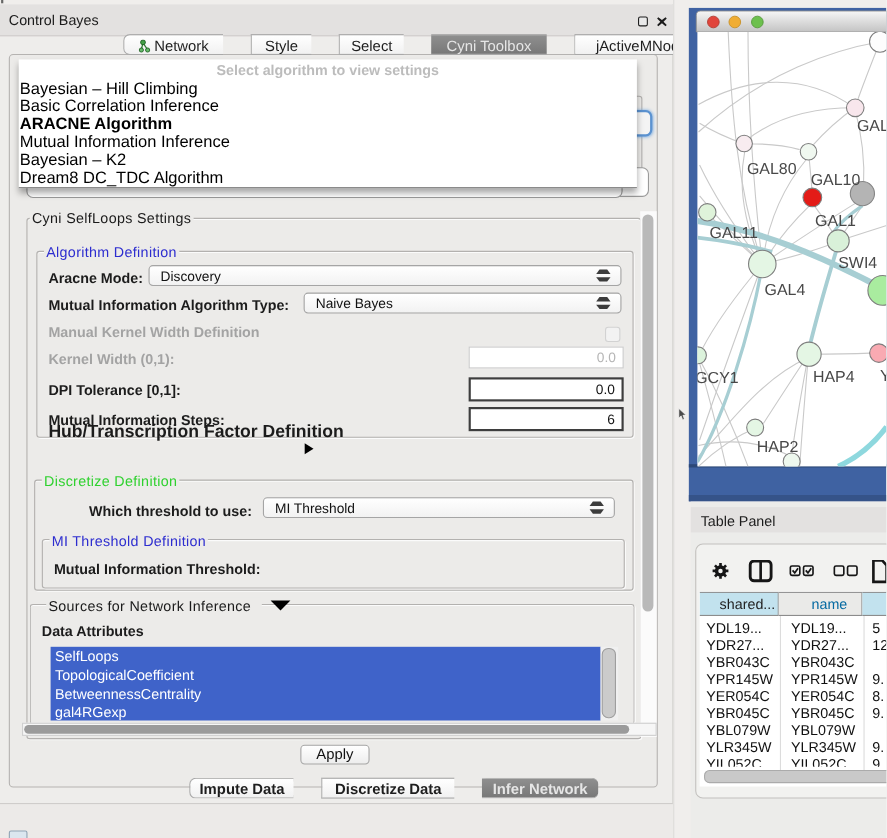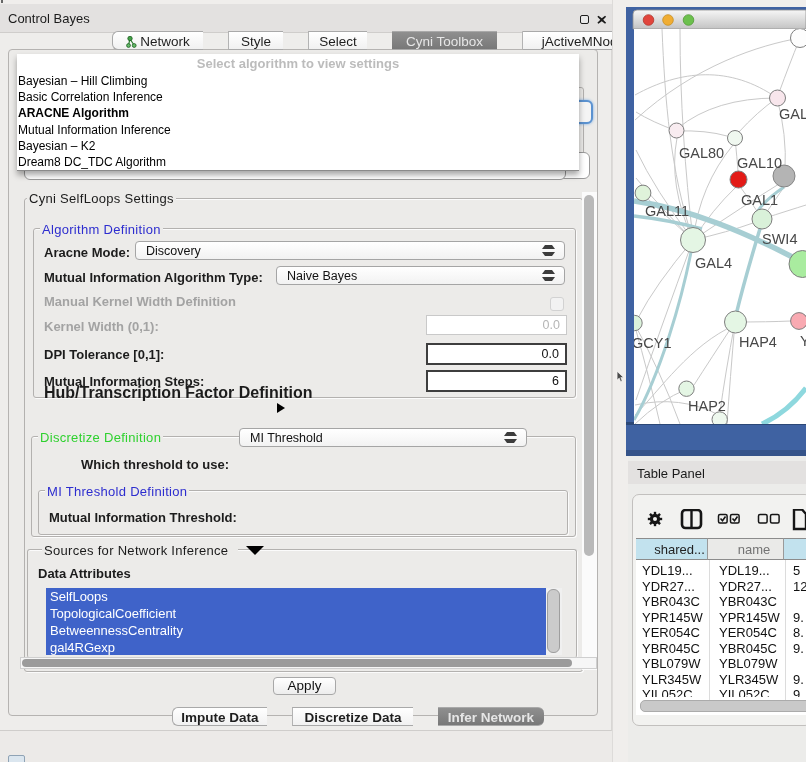--- a/index.html
+++ b/index.html
@@ -63,21 +63,21 @@
   </div>
 
   <div class="a" style="left:300px;top:87px;width:282px;height:74px;border:1px solid #b3b1af;border-radius:3px;"></div>
   <div class="a" style="left:500px;top:100px;width:89px;height:20px;border:2px solid #5b92d0;border-radius:6px;box-shadow:0 0 3px #74a8e0;background:#f4f4f4;"></div>
   <div class="a" style="left:500px;top:152px;width:88px;height:25px;border:1px solid #9a9a9a;border-radius:6px;background:#fff;"></div>
   <div class="a" style="left:24px;top:168px;width:540px;height:10px;border:1px solid #9a9a9a;border-radius:0 0 6px 6px;background:#fff;"></div>
 
   <div class="a" style="left:17px;top:54px;width:562px;height:116px;background:#fff;
        box-shadow:0 4px 6px rgba(0,0,0,0.35);border-bottom:1px solid #8a8a8a;">
     <div style="font-size:13px;font-weight:bold;color:#bcbcbc;text-align:center;margin-top:2px;line-height:15px;">Select algorithm to view settings</div>
-    <div style="font-size:12px;color:#000;line-height:16.2px;padding-left:1px;margin-top:2px;">
+    <div style="font-size:15px;color:#000;line-height:16.2px;padding-left:1px;margin-top:2px;">
       <div>Bayesian – Hill Climbing</div>
       <div>Basic Correlation Inference</div>
       <div style="font-weight:bold;">ARACNE Algorithm</div>
       <div>Mutual Information Inference</div>
       <div>Bayesian – K2</div>
       <div>Dream8 DC_TDC Algorithm</div>
     </div>
   </div>
 
   <div class="group" style="left:24px;top:198px;width:557px;height:472px;">
@@ -111,21 +111,21 @@
   <div class="lbl" style="left:44px;top:374px;">Mutual Information Steps:</div>
   <div class="tfield" style="left:426px;top:370px;width:141px;height:22px;border:2px solid #3e3e3e;color:#111;line-height:18px;">6</div>
 
   <div class="lbl" style="left:44px;top:384px;font-size:16px;">Hub/Transcription Factor Definition</div>
   <div class="a" style="left:277px;top:403px;width:0;height:0;border-top:5.5px solid transparent;border-bottom:5.5px solid transparent;border-left:8px solid #000;"></div>
 
   <div class="group" style="left:31px;top:436px;width:543px;height:99px;">
     <span class="glabel" style="color:#2fd12f;">Discretize Definition</span>
   </div>
   <div class="lbl" style="left:81px;top:457px;">Which threshold to use:</div>
-  <div class="combo" style="left:239px;top:428px;width:288px;">MI Threshold
+  <div class="combo" style="left:239px;top:452px;width:320px;">MI Threshold
     <span class="carr cup"></span><span class="carr cdn"></span></div>
 
   <div class="group" style="left:38px;top:490px;width:528px;height:43px;">
     <span class="glabel" style="color:#2d2dcf;">MI Threshold Definition</span>
   </div>
   <div class="lbl" style="left:49px;top:510px;">Mutual Information Threshold:</div>
 
   <div class="group" style="left:27px;top:549px;width:548px;height:108px;border-bottom:none;">
     <span class="glabel" style="left:14px;">Sources for Network Inference &nbsp;</span>
   </div>
@@ -295,21 +295,21 @@
     <g fill="none" stroke="#161616" stroke-width="1.5">
       <rect x="112.5" y="5.5" width="8.6" height="8.6" rx="1.5"></rect>
       <rect x="124.5" y="5.5" width="8.6" height="8.6" rx="1.5"></rect>
     </g>
 
     <path d="M148 0.5 L156 0.5 L160 5 L160 20 L148 20 Z" fill="none" stroke="#161616" stroke-width="2.4"></path>
   </svg>
 
   <div class="a" style="left:636px;top:538px;width:170px;height:177px;background:#fff;overflow:hidden;font-size:13px;">
     <div style="position:absolute;left:0;top:0;width:72px;height:22px;background:#c2e2ee;border-right:1px solid #9a9a9a;border-bottom:1px solid #8c8c8c;border-top:1px solid #8c8c8c;box-sizing:border-box;text-align:center;text-indent:16px;line-height:21px;color:#222;">shared...</div>
-    <div style="position:absolute;left:72px;top:0;width:76px;height:22px;background:#eaeae8;border-right:1px solid #9a9a9a;border-bottom:1px solid #8c8c8c;border-top:1px solid #8c8c8c;box-sizing:border-box;text-align:center;text-indent:17px;line-height:21px;color:#737373;">name</div>
+    <div style="position:absolute;left:72px;top:0;width:76px;height:22px;background:#eaeae8;border-right:1px solid #9a9a9a;border-bottom:1px solid #8c8c8c;border-top:1px solid #8c8c8c;box-sizing:border-box;text-align:center;text-indent:17px;line-height:21px;color:#0369a1;">name</div>
     <div style="position:absolute;left:148px;top:0;width:22px;height:22px;background:#c2e2ee;border-bottom:1px solid #8c8c8c;border-top:1px solid #8c8c8c;box-sizing:border-box;"></div>
     <div style="position:absolute;left:72.5px;top:22px;width:1px;height:140px;background:#dcdcdc;"></div>
     <div style="position:absolute;left:148.5px;top:22px;width:1px;height:140px;background:#dcdcdc;"></div>
     <div style="position:absolute;left:0;top:25px;width:170px;height:134px;overflow:hidden;color:#111;line-height:15.5px;white-space:nowrap;">
       <div><span style="padding-left:6px;display:inline-block;width:66px;">YDL19...</span><span style="display:inline-block;width:76px;padding-left:11px;box-sizing:border-box;">YDL19...</span><span style="padding-left:9px;">5</span></div>
       <div><span style="padding-left:6px;display:inline-block;width:66px;">YDR27...</span><span style="display:inline-block;width:76px;padding-left:11px;box-sizing:border-box;">YDR27...</span><span style="padding-left:9px;">12</span></div>
       <div><span style="padding-left:6px;display:inline-block;width:66px;">YBR043C</span><span style="display:inline-block;width:76px;padding-left:11px;box-sizing:border-box;">YBR043C</span><span style="padding-left:9px;"></span></div>
       <div><span style="padding-left:6px;display:inline-block;width:66px;">YPR145W</span><span style="display:inline-block;width:76px;padding-left:11px;box-sizing:border-box;">YPR145W</span><span style="padding-left:9px;">9.</span></div>
       <div><span style="padding-left:6px;display:inline-block;width:66px;">YER054C</span><span style="display:inline-block;width:76px;padding-left:11px;box-sizing:border-box;">YER054C</span><span style="padding-left:9px;">8.</span></div>
       <div><span style="padding-left:6px;display:inline-block;width:66px;">YBR045C</span><span style="display:inline-block;width:76px;padding-left:11px;box-sizing:border-box;">YBR045C</span><span style="padding-left:9px;">9.</span></div>

